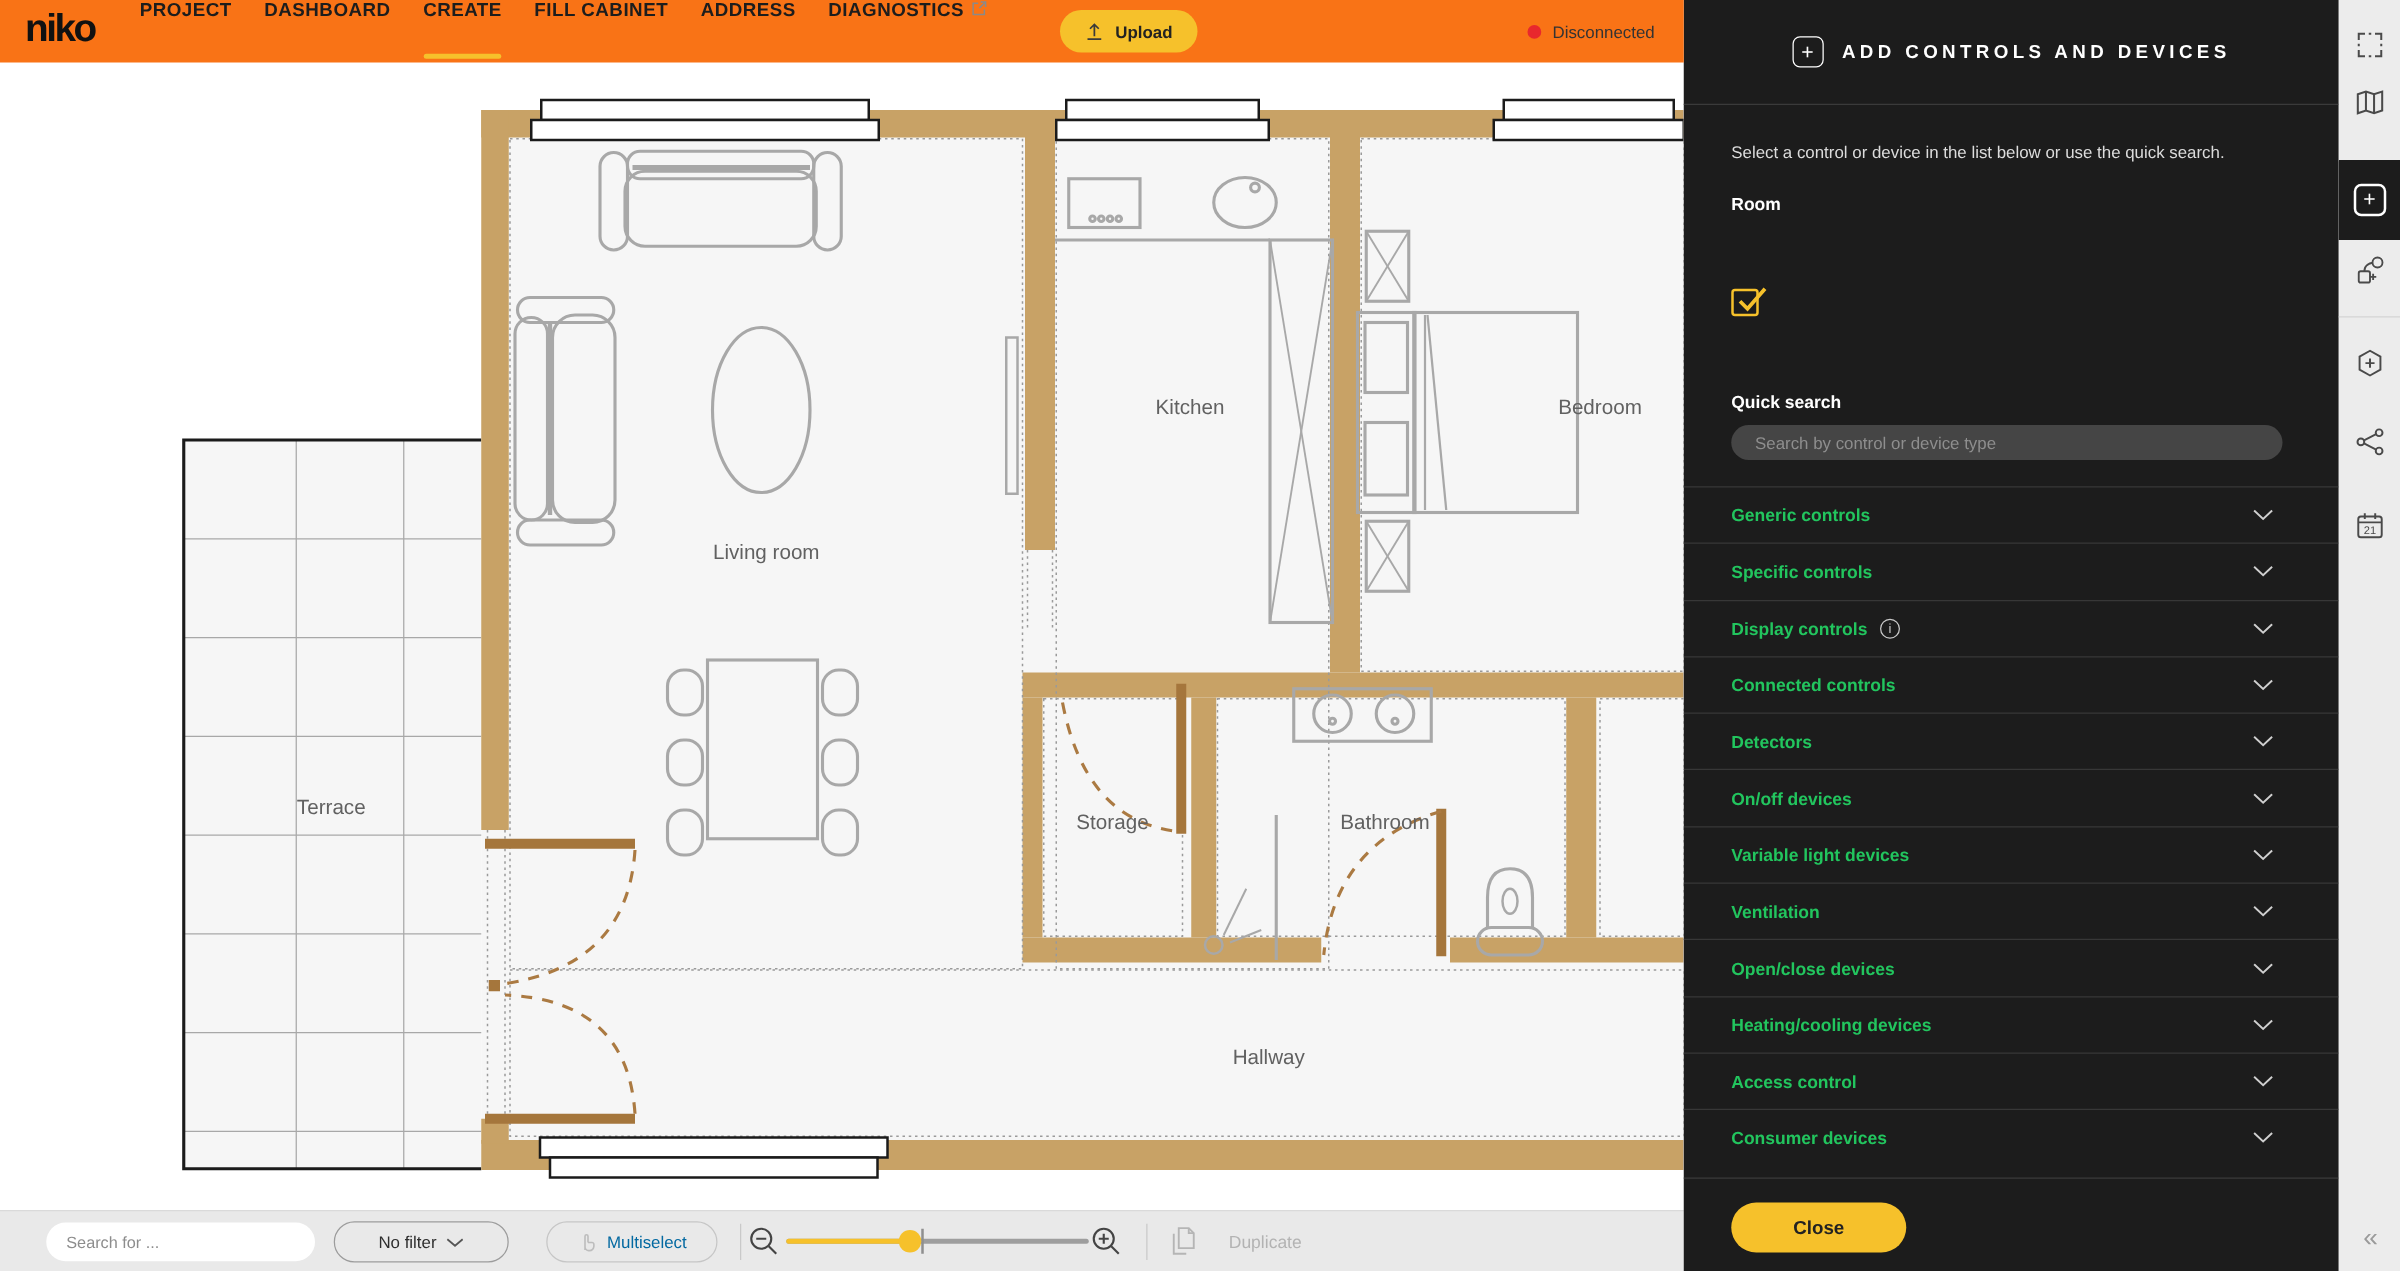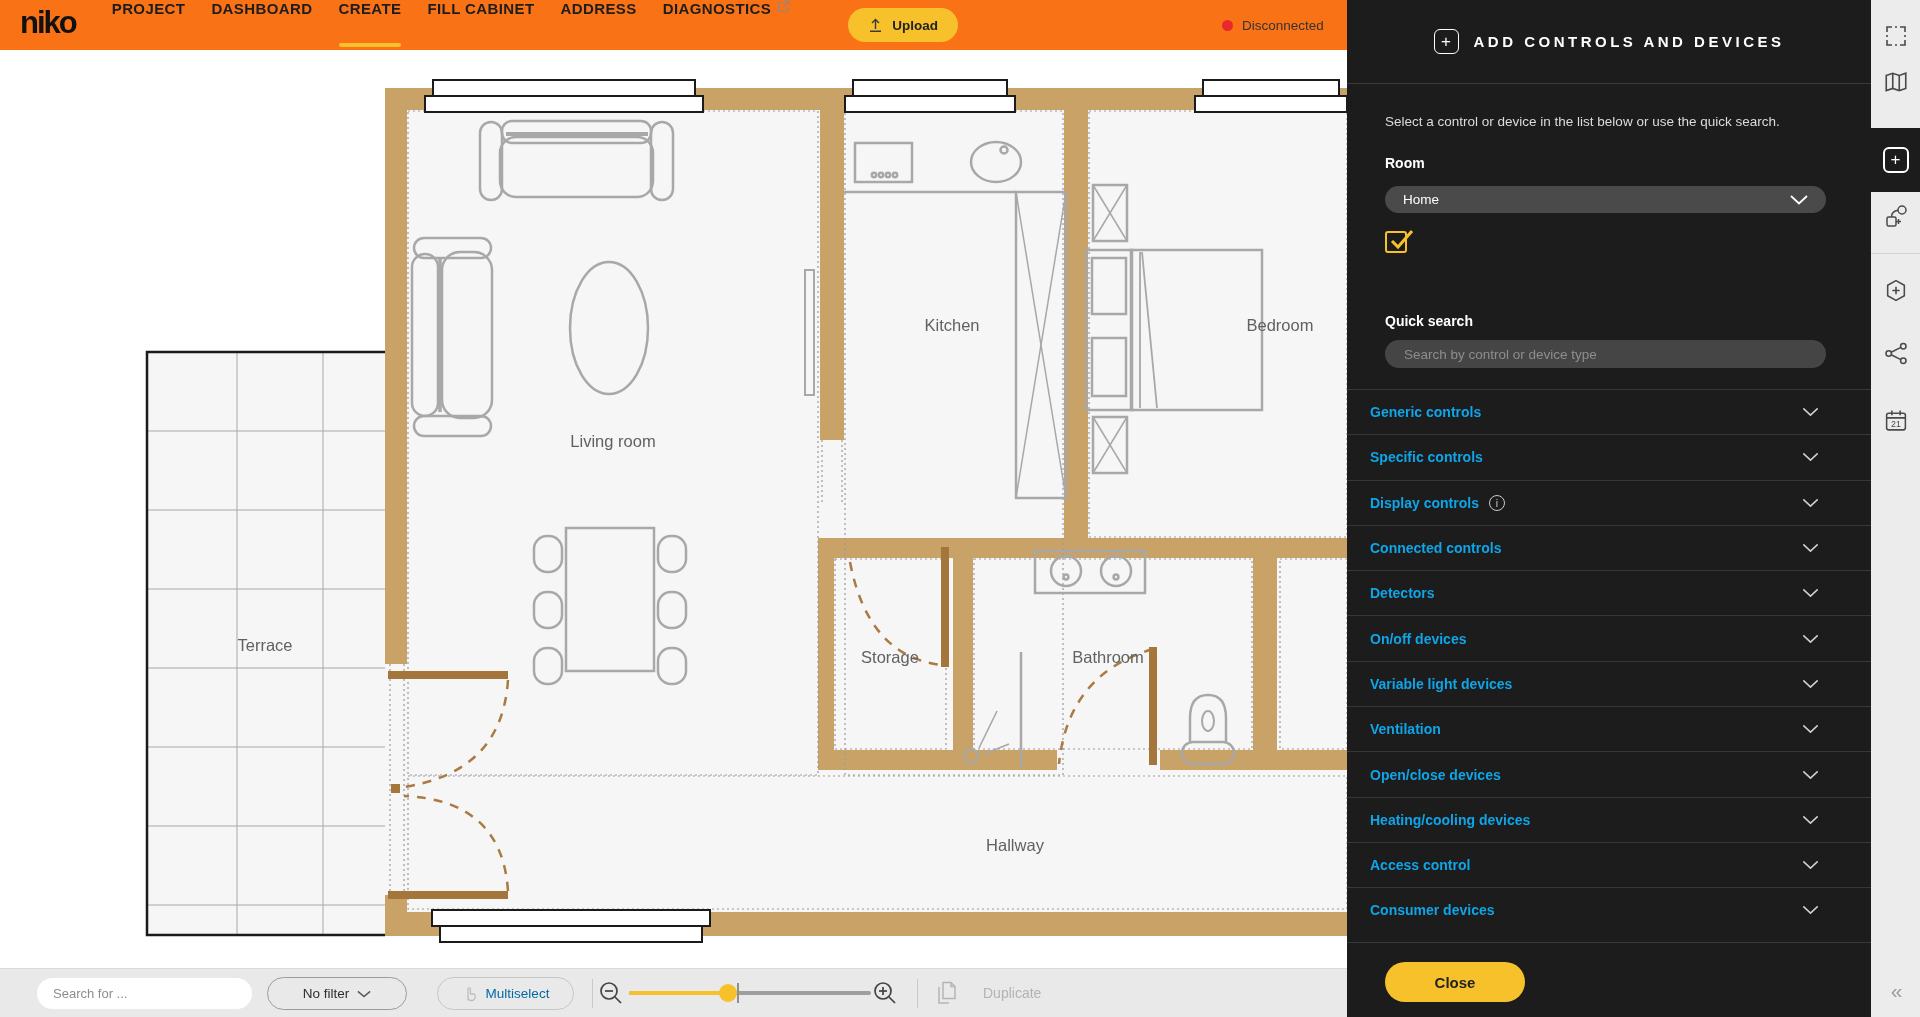--- a/index.html
+++ b/index.html
@@ -48,21 +48,21 @@
   .qs-label { top:313px; }
   .select { position:absolute; left:38px; top:186px; width:441px; height:27px; background:#4a4a4a; border-radius:14px; display:flex; align-items:center; padding:0 18px; font-size:13.5px; color:#fff; cursor:pointer; }
   .select .sel-val { flex:1; }
   .skip { position:absolute; left:38px; top:229px; width:452px; font-size:13.2px; line-height:22px; color:#e6e6e6; }
   .checkbox { float:left; width:22px; height:22px; border:2px solid #f6c12b; border-radius:3px; margin:2px 17px 2px 0; position:relative; cursor:pointer; }
   .checkbox svg { position:absolute; left:1px; top:-6px; }
   .qsearch { position:absolute; left:38px; top:340px; width:441px; height:28px; background:#454545; border:none; border-radius:14px; padding:0 19px; font-family:inherit; font-size:13.5px; color:#ddd; outline:none; }
   .qsearch::placeholder { color:#8e8e8e; }
   .cat-list { position:absolute; left:0; top:389px; width:100%; }
   .cat-row { position:relative; height:45.3px; display:flex; align-items:center; border-top:1px solid #373737; cursor:pointer; }
-  .cat-label { margin-left:23px; font-size:14px; font-weight:700; color:#0ea5e9; }
+  .cat-label { margin-left:38px; font-size:14px; font-weight:700; color:#22c55e; }
   .info-icon { width:16px; height:16px; border:1.4px solid #c9c9c9; border-radius:50%; color:#c9c9c9; font-size:10.5px; display:flex; align-items:center; justify-content:center; margin-left:10px; font-style:normal; }
   .cat-chev { position:absolute; right:52px; top:50%; transform:translateY(-50%); }
   .panel-foot { position:absolute; left:0; top:942px; width:100%; height:75px; border-top:1px solid #3a3a3a; }
   .close-btn { margin:19px 0 0 38px; width:140px; height:40px; border:none; border-radius:20px; background:#f6c12b; font-family:inherit; font-size:15px; font-weight:700; color:#222; cursor:pointer; }
 
   
   .sidebar { position:absolute; left:1871px; top:0; width:49px; height:1017px; background:#ececec; }
   .sb-icon { position:absolute; left:50%; transform:translateX(-50%); cursor:pointer; }
   .sb-div { position:absolute; left:0; width:100%; height:1px; background:#d4d4d4; }
   .sb-active { position:absolute; left:0; top:128px; width:100%; height:64px; background:#1c1c1c; }
@@ -310,26 +310,20 @@
     </div>
   </div>
 
   <aside class="panel">
     <div class="panel-head">
       <span class="plus-box">+</span>
       <h1 class="panel-title">ADD CONTROLS AND DEVICES</h1>
     </div>
     <p class="panel-intro">Select a control or device in the list below or use the quick search.</p>
     <div class="field-label room-label">Room</div>
-    <div class="select">
-      <span class="sel-val">Home</span>
-      <svg width="18" height="10" viewBox="0 0 18 10">
-          <polyline points="1,1 9,8.5 17,1" fill="none" stroke="#fff" stroke-width="1.8"></polyline>
-        </svg>
-    </div>
     <div class="skip">
       <span class="checkbox">
         <svg width="28" height="26" viewBox="0 0 28 26">
             <polyline points="4,14 10,20 24,4" fill="none" stroke="#f6c12b" stroke-width="3"></polyline>
           </svg>
       </span>
     </div>
     <div class="field-label qs-label">Quick search</div>
     <input class="qsearch" placeholder="Search by control or device type" style="">
     <div class="cat-list">

